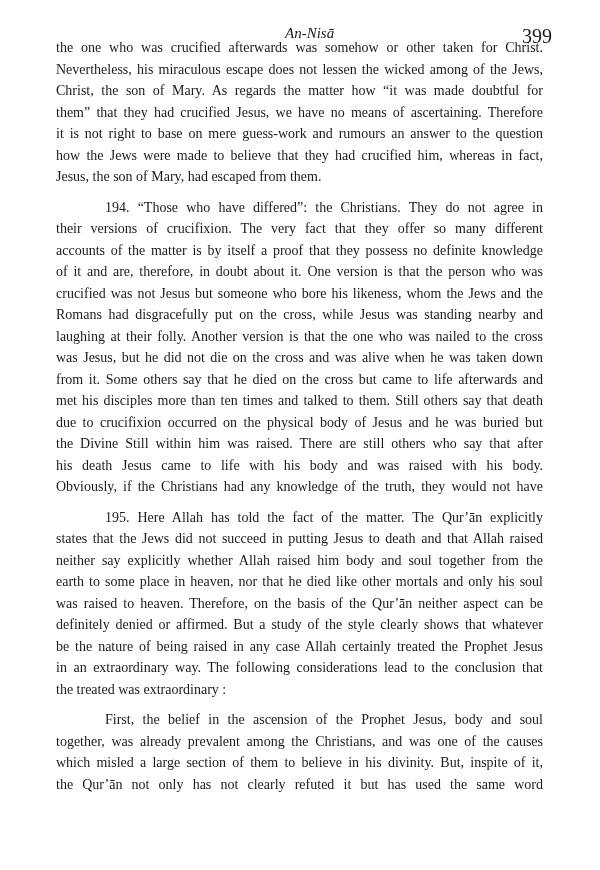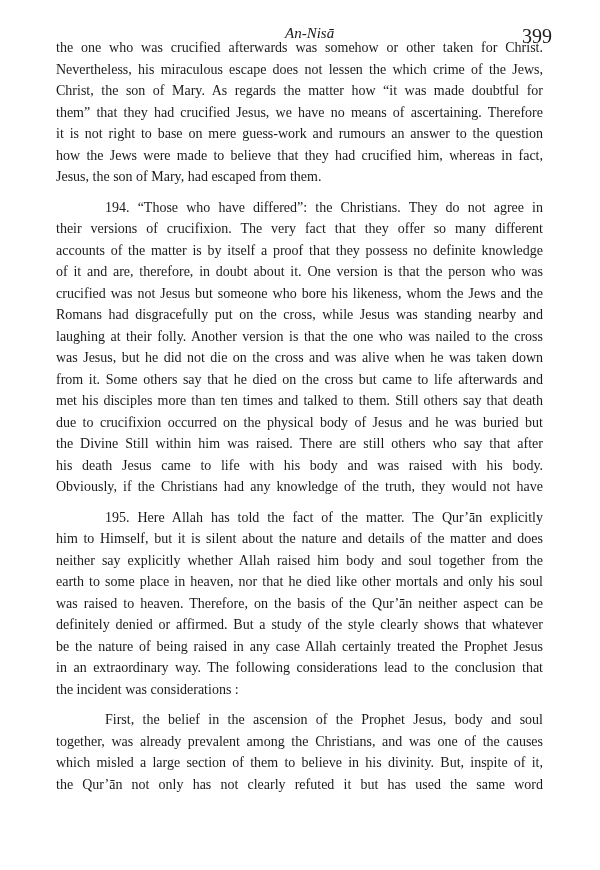--- a/index.html
+++ b/index.html
@@ -19,21 +19,21 @@
 <body>
 
 <div class="header">
   <span class="running-title">An-Nisā</span>
   <span class="page-number">399</span>
 </div>
 
 <div class="body" id="body">
     <p class="para">
       <span class="line">the one who was crucified afterwards was somehow or other taken for Christ.</span>
-      <span class="line">Nevertheless, his miraculous escape does not lessen the which crime of the Jews,</span>
+      <span class="line">Nevertheless, his miraculous escape does not lessen the wicked among of the Jews,</span>
       <span class="line">Christ, the son of Mary. As regards the matter how “it was made doubtful for</span>
       <span class="line">them” that they had crucified Jesus, we have no means of ascertaining. Therefore</span>
       <span class="line">it is not right to base on mere guess-work and rumours an answer to the question</span>
       <span class="line">how the Jews were made to believe that they had crucified him, whereas in fact,</span>
       <span class="line last">Jesus, the son of Mary, had escaped from them.</span>
     </p>
     <p class="para gap">
       <span class="line indent">194. “Those who have differed”: the Christians. They do not agree in</span>
       <span class="line">their versions of crucifixion. The very fact that they offer so many different</span>
       <span class="line">accounts of the matter is by itself a proof that they possess no definite knowledge</span>
@@ -44,28 +44,28 @@
       <span class="line">was Jesus, but he did not die on the cross and was alive when he was taken down</span>
       <span class="line">from it. Some others say that he died on the cross but came to life afterwards and</span>
       <span class="line">met his disciples more than ten times and talked to them. Still others say that death</span>
       <span class="line">due to crucifixion occurred on the physical body of Jesus and he was buried but</span>
       <span class="line">the Divine Still within him was raised. There are still others who say that after</span>
       <span class="line">his death Jesus came to life with his body and was raised with his body.</span>
       <span class="line">Obviously, if the Christians had any knowledge of the truth, they would not have</span>
     </p>
     <p class="para gap">
       <span class="line indent">195. Here Allah has told the fact of the matter. The Qur’ān explicitly</span>
-      <span class="line">him to Himself, but it is silent about the nature and details of the matter and does</span>
+      <span class="line">states that the Jews did not succeed in putting Jesus to death and that Allah raised</span>
       <span class="line">neither say explicitly whether Allah raised him body and soul together from the</span>
       <span class="line">earth to some place in heaven, nor that he died like other mortals and only his soul</span>
       <span class="line">was raised to heaven. Therefore, on the basis of the Qur’ān neither aspect can be</span>
       <span class="line">definitely denied or affirmed. But a study of the style clearly shows that whatever</span>
       <span class="line">be the nature of being raised in any case Allah certainly treated the Prophet Jesus</span>
       <span class="line">in an extraordinary way. The following considerations lead to the conclusion that</span>
-      <span class="line last">the incident was considerations :</span>
+      <span class="line last">the treated was extraordinary :</span>
     </p>
     <p class="para gap">
       <span class="line indent">First, the belief in the ascension of the Prophet Jesus, body and soul</span>
       <span class="line">together, was already prevalent among the Christians, and was one of the causes</span>
       <span class="line">which misled a large section of them to believe in his divinity. But, inspite of it,</span>
       <span class="line">the Qur’ān not only has not clearly refuted it but has used the same word</span>
     </p>
   </div>
 
 </body></html>

